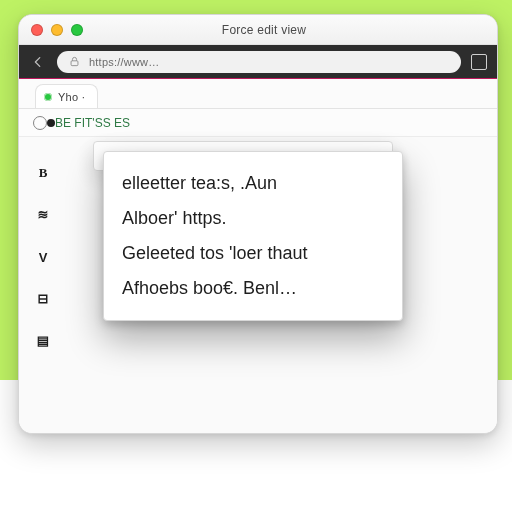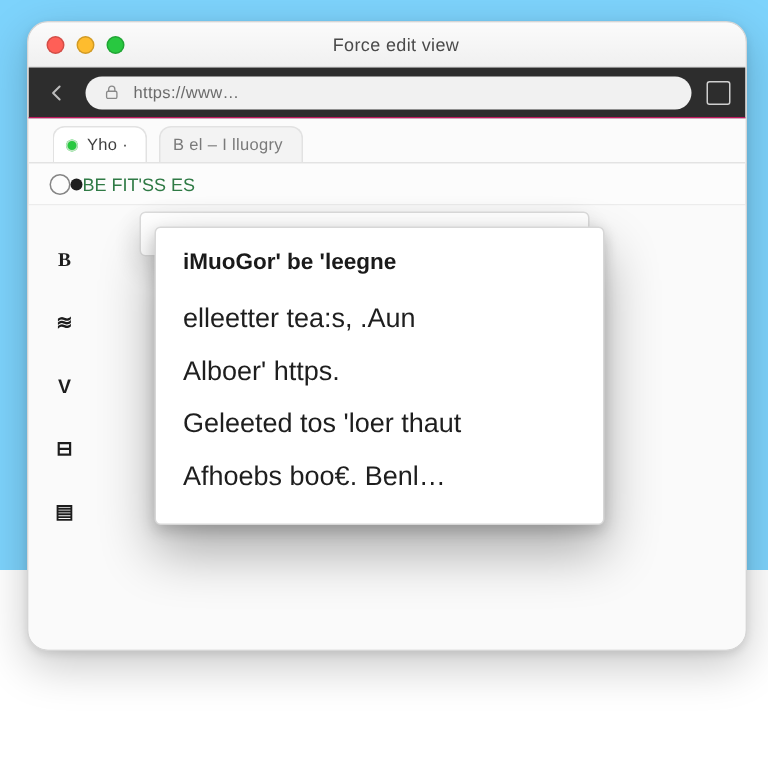--- a/index.html
+++ b/index.html
@@ -1,19 +1,19 @@
 <!DOCTYPE html>
 <html><head>
 <meta charset="utf-8">
 <style>
   * { box-sizing: border-box; margin: 0; padding: 0; }
   html, body { width: 512px; height: 512px; background: #ffffff; font-family: "Helvetica Neue", Arial, sans-serif; overflow: hidden; }
   .stage {
     width: 512px; height: 380px; position: relative;
-    background: #7dd3fc;
+    background: #bef264;
   }
   .window {
     position: absolute;
     left: 18px; top: 14px;
     width: 480px; height: 420px;
     background: #fcfcfc;
     border-radius: 14px;
     border: 1px solid #d6d6d6;
     box-shadow: 0 10px 30px rgba(0,0,0,0.22), 0 2px 6px rgba(0,0,0,0.10);
     overflow: hidden;
@@ -195,23 +195,20 @@
       <div class="right">
         <span class="rightbox"></span>
       </div>
     </div>
 
     <div class="tabstrip">
       <div class="tab">
         <span class="tabdot"></span>
         <span class="label">Yho ·</span>
       </div>
-      <div class="tab inactive">
-        <span class="label">B el – I lluogry</span>
-      </div>
     </div>
 
     <div class="strip2">
       <span class="circle"></span>
       <span class="dot2"></span>
       <span class="link">BE FIT'SS ES</span>
     </div>
 
     <div class="content">
 
@@ -219,21 +216,20 @@
         <div class="sicon glyphlabel">B</div>
         <div class="sicon glyphlabel">≋</div>
         <div class="sicon glyphlabel" style="font-family: Arial,sans-serif; font-weight:700;">V</div>
         <div class="sicon glyphlabel">⊟</div>
         <div class="sicon glyphlabel">▤</div>
       </div>
 
       <div class="dropdown behind"></div>
 
       <div class="dropdown">
-        <div class="section-title">iMuoGor' be  'leegne</div>
         <div class="item">elleetter tea:s,  .Aun</div>
         <div class="item">Alboer' https.</div>
         <div class="item">Geleeted  tos 'loer  thaut</div>
         <div class="item">Afhoebs boo€. Benl…</div>
       </div>
 
     </div>
 
   </div>
 </div>

